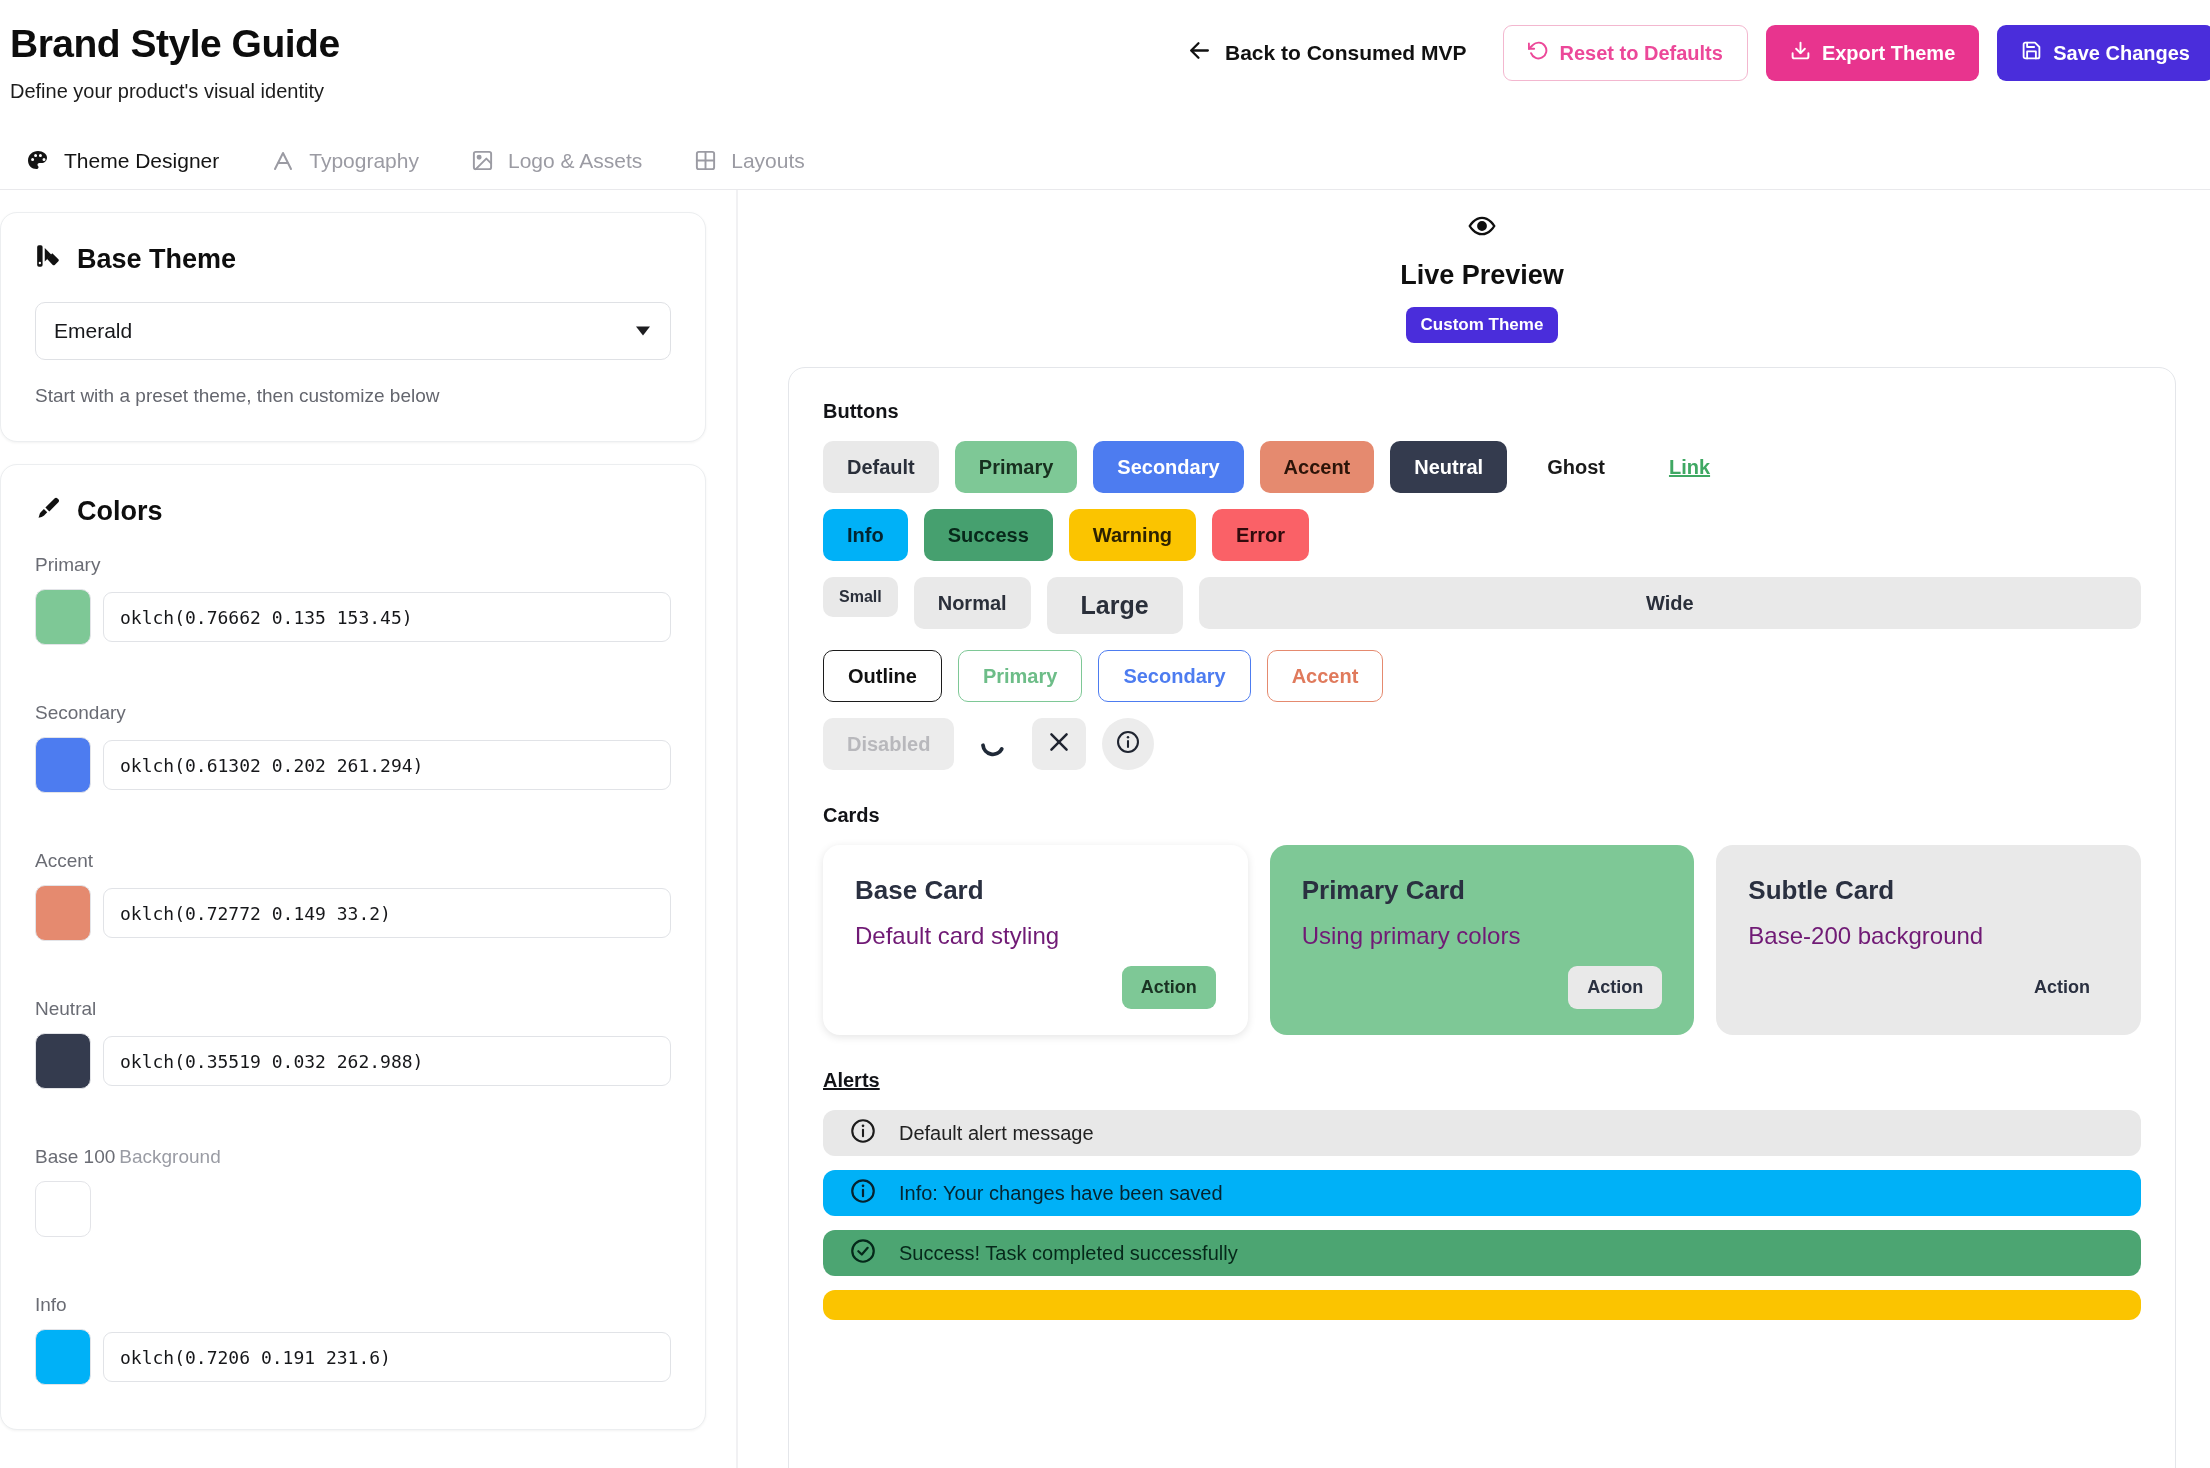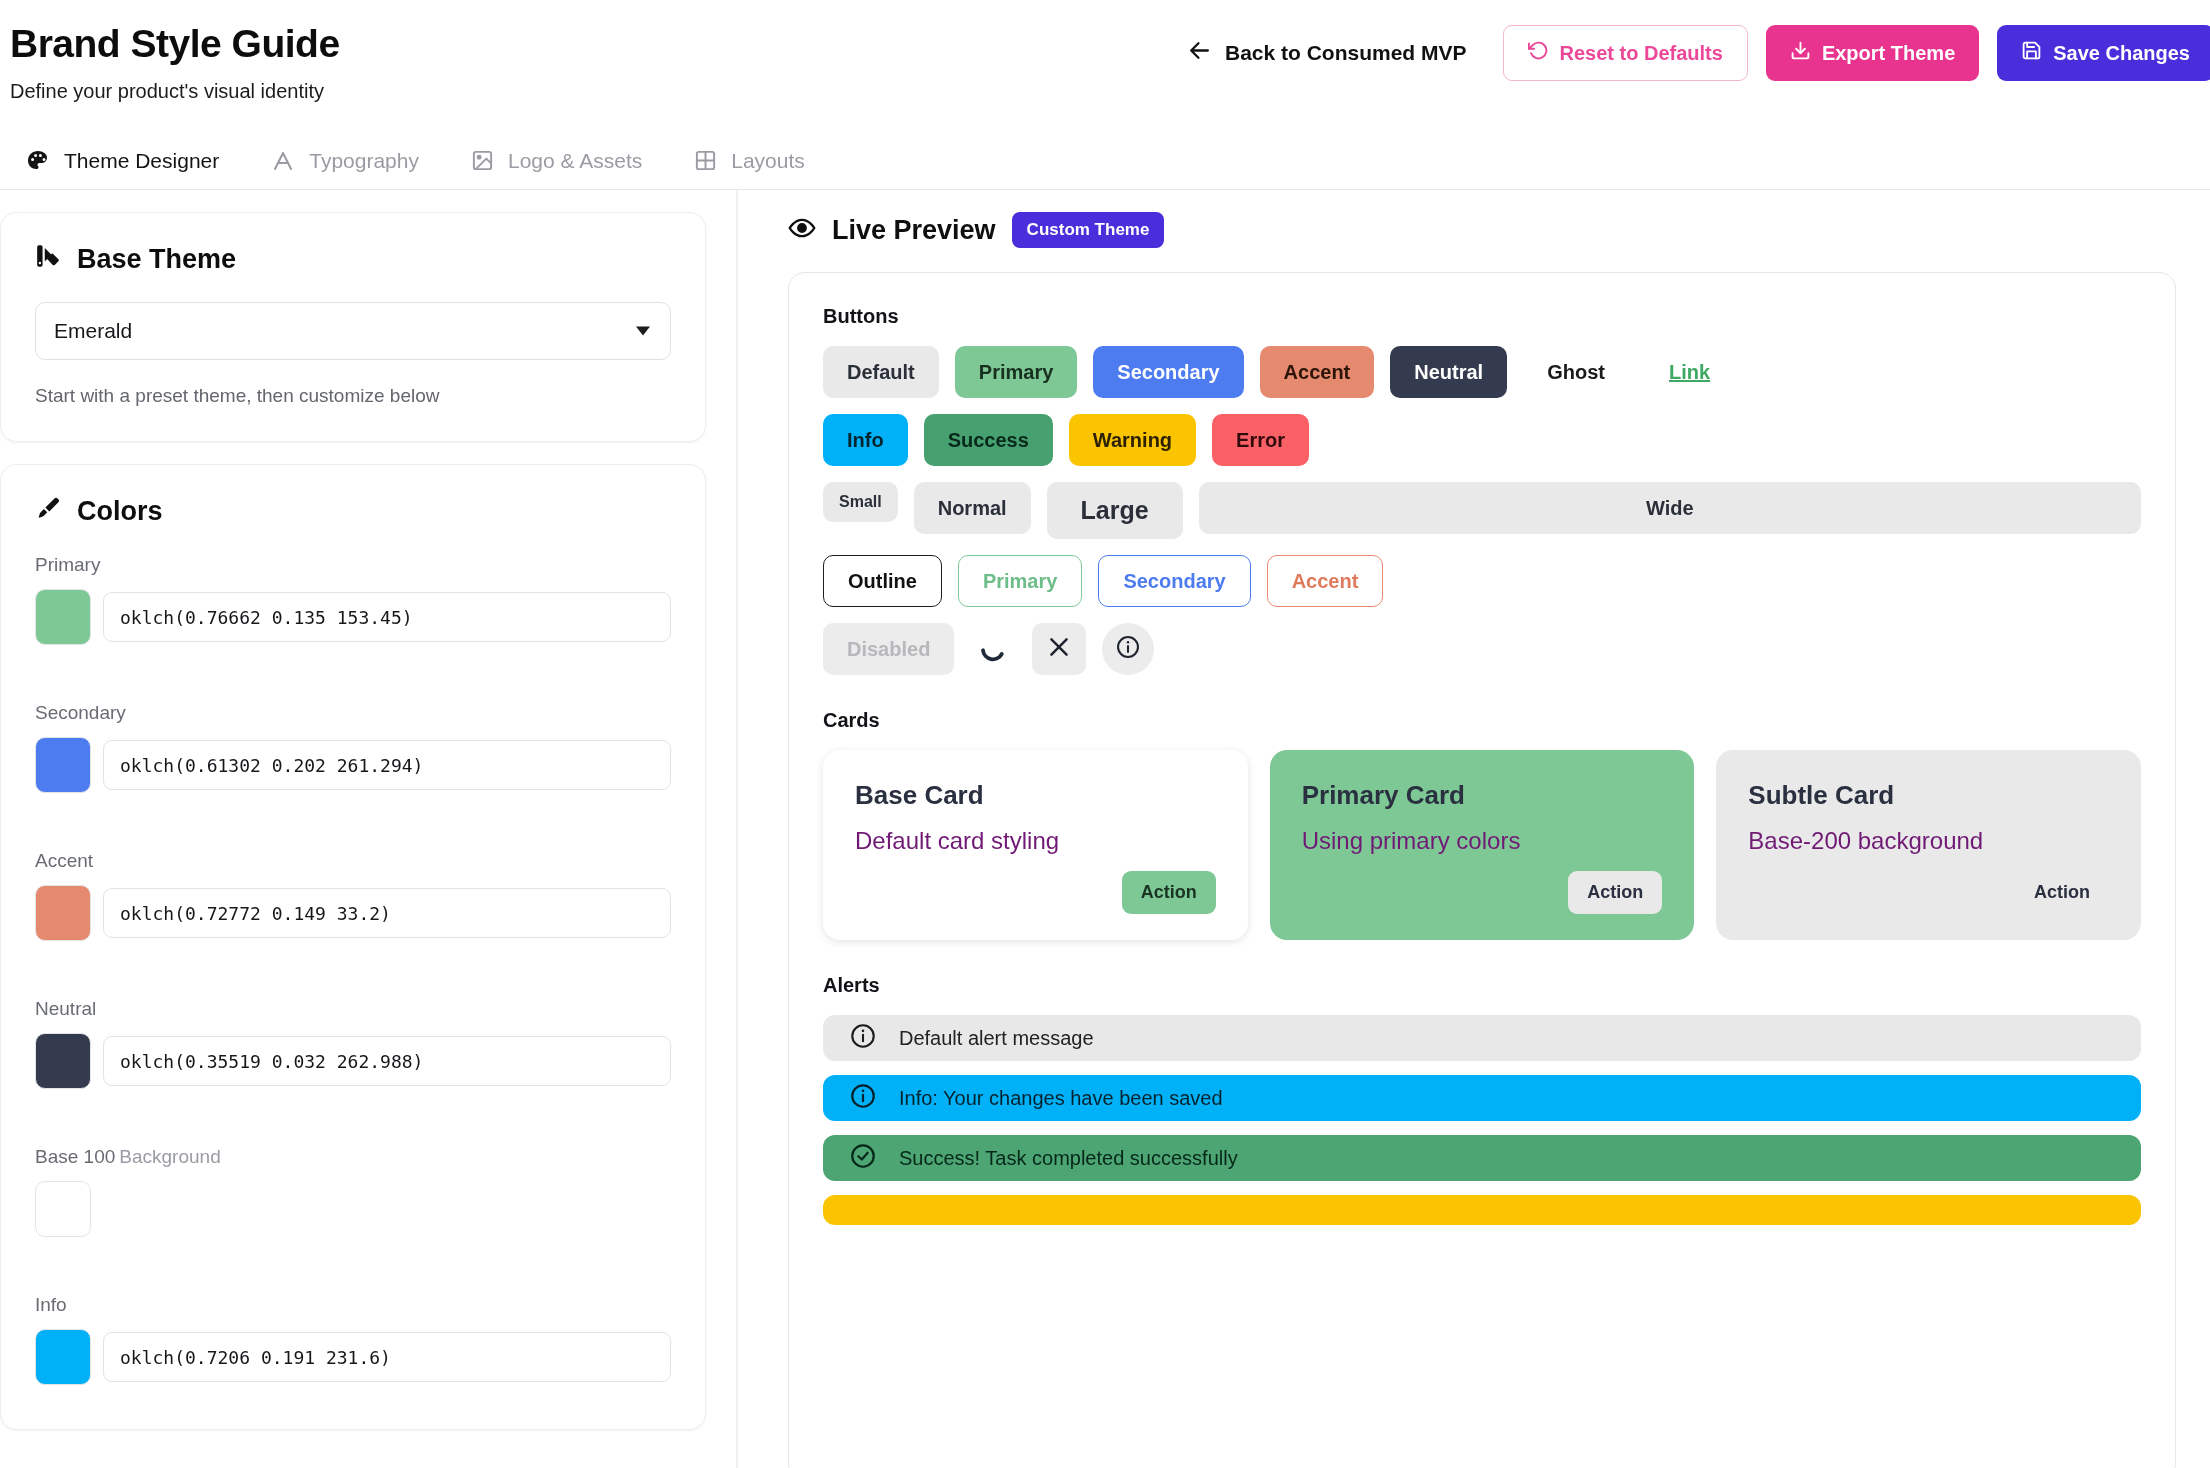--- a/index.html
+++ b/index.html
@@ -166,20 +166,21 @@
   
   .right-col {
     flex: 1;
     padding: 22px 34px 0 50px;
     background: #fff;
     overflow: hidden;
   }
   .preview-head {
     display: flex; align-items: center; gap: 16px;
     margin-bottom: 24px;
+    flex-direction: column;
   }
   .preview-head h2 { font-size: 27px; font-weight: bold; color: #0f0f0f; }
   .badge-custom {
     background: #4a2ddb; color: #fff;
     font-size: 17px; font-weight: bold;
     padding: 8px 15px; border-radius: 8px;
   }
   .preview-card {
     border: 1px solid #e4e6ea;
     border-radius: 17px;
@@ -558,21 +559,21 @@
         </div>
         <div class="pcard pcard-subtle">
           <h3>Subtle Card</h3>
           <p>Base-200 background</p>
           <div class="act">
               <button class="card-action ca-ghost">Action</button>
             </div>
         </div>
       </div>
 
-      <div class="sec-title" style="margin-top:34px;">Alerts</div>
+      <div class="sec-title" style="margin-top:34px;text-decoration:underline;">Alerts</div>
 
       <div class="alert al-default">
         <span>
           <svg width="28" height="28" viewBox="0 0 24 24" fill="none" stroke="#1c1c1c" stroke-width="1.8">
               <circle cx="12" cy="12" r="9.2"></circle>
               <line x1="12" y1="11" x2="12" y2="16.5" stroke-linecap="round"></line>
               <circle cx="12" cy="7.6" r="1.15" fill="#1c1c1c" stroke="none"></circle>
             </svg>
         </span>
         <span>Default alert message</span>

